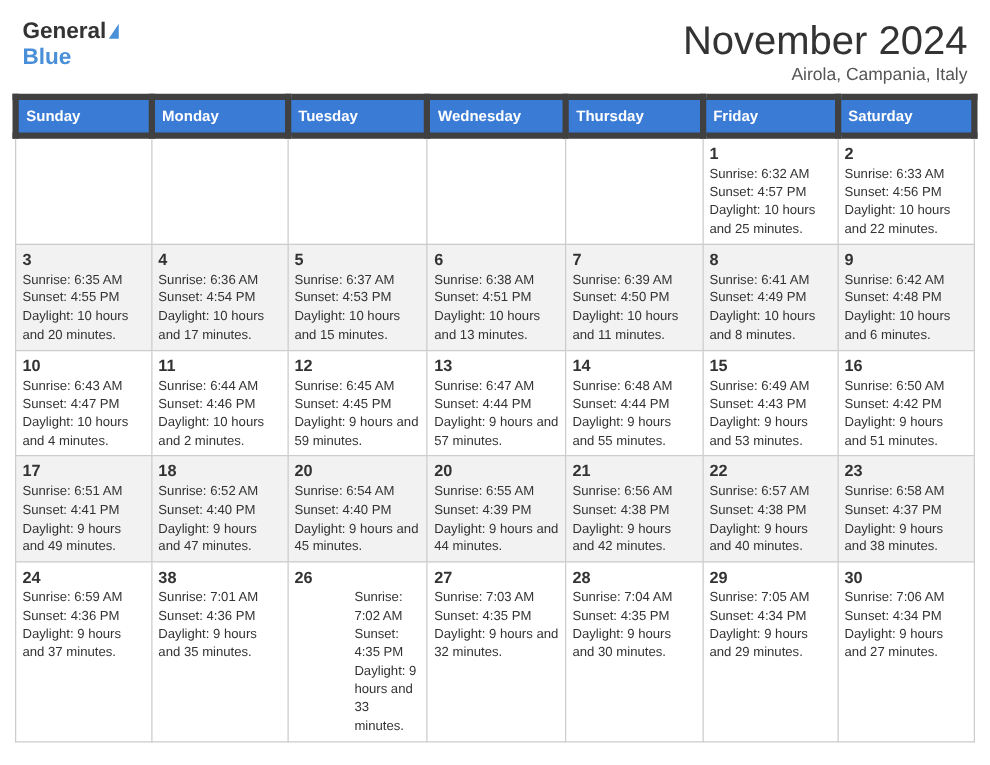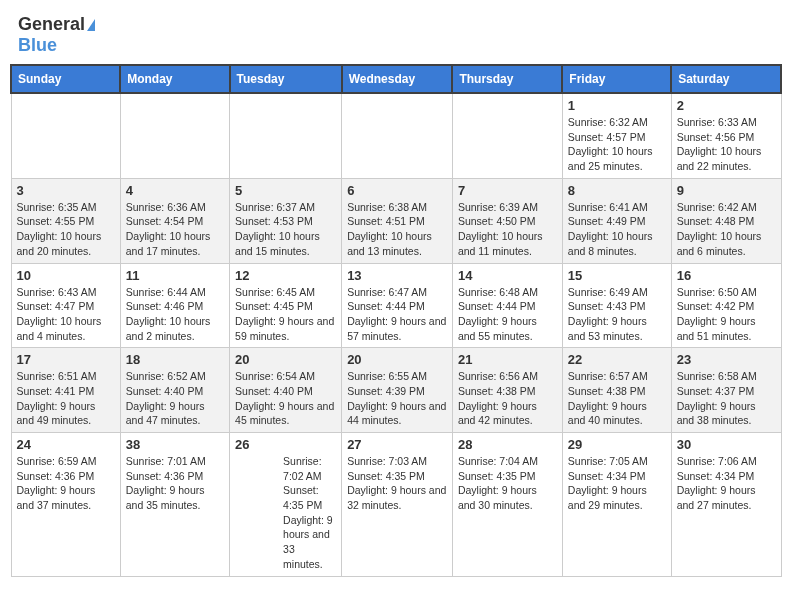--- a/index.html
+++ b/index.html
@@ -62,21 +62,21 @@
       border-collapse: collapse;
       font-size: 11px;
     }
     .calendar th {
       background: #3a7bd5;
       color: #fff;
       text-align: left;
       padding: 6px 6px;
       font-size: 12px;
       font-weight: bold;
-      border: 2px solid #404040;
+      border: 5px solid #404040;
     }
     .calendar td {
       border: 1px solid #ccc;
       padding: 4px 5px;
       vertical-align: top;
       width: 113px;
       min-height: 80px;
       background: #fff;
     }
     .calendar tr:nth-child(even) td {
@@ -104,20 +104,24 @@
 </head>
 <body>
 
 <div class="header">
   <div class="logo">
     <div class="logo-line">
       <span class="logo-general">General</span>
       <span class="logo-icon"></span>
     </div>
     <span class="logo-blue">Blue</span>
+  </div>
+  <div class="title-area">
+    <div class="month-title">November 2024</div>
+    <div class="location">Airola, Campania, Italy</div>
   </div>
 </div>
 
 <table class="calendar">
   <thead>
     <tr id="weekday-header">
     <th>Sunday</th>
         <th>Monday</th>
         <th>Tuesday</th>
         <th>Wednesday</th>

